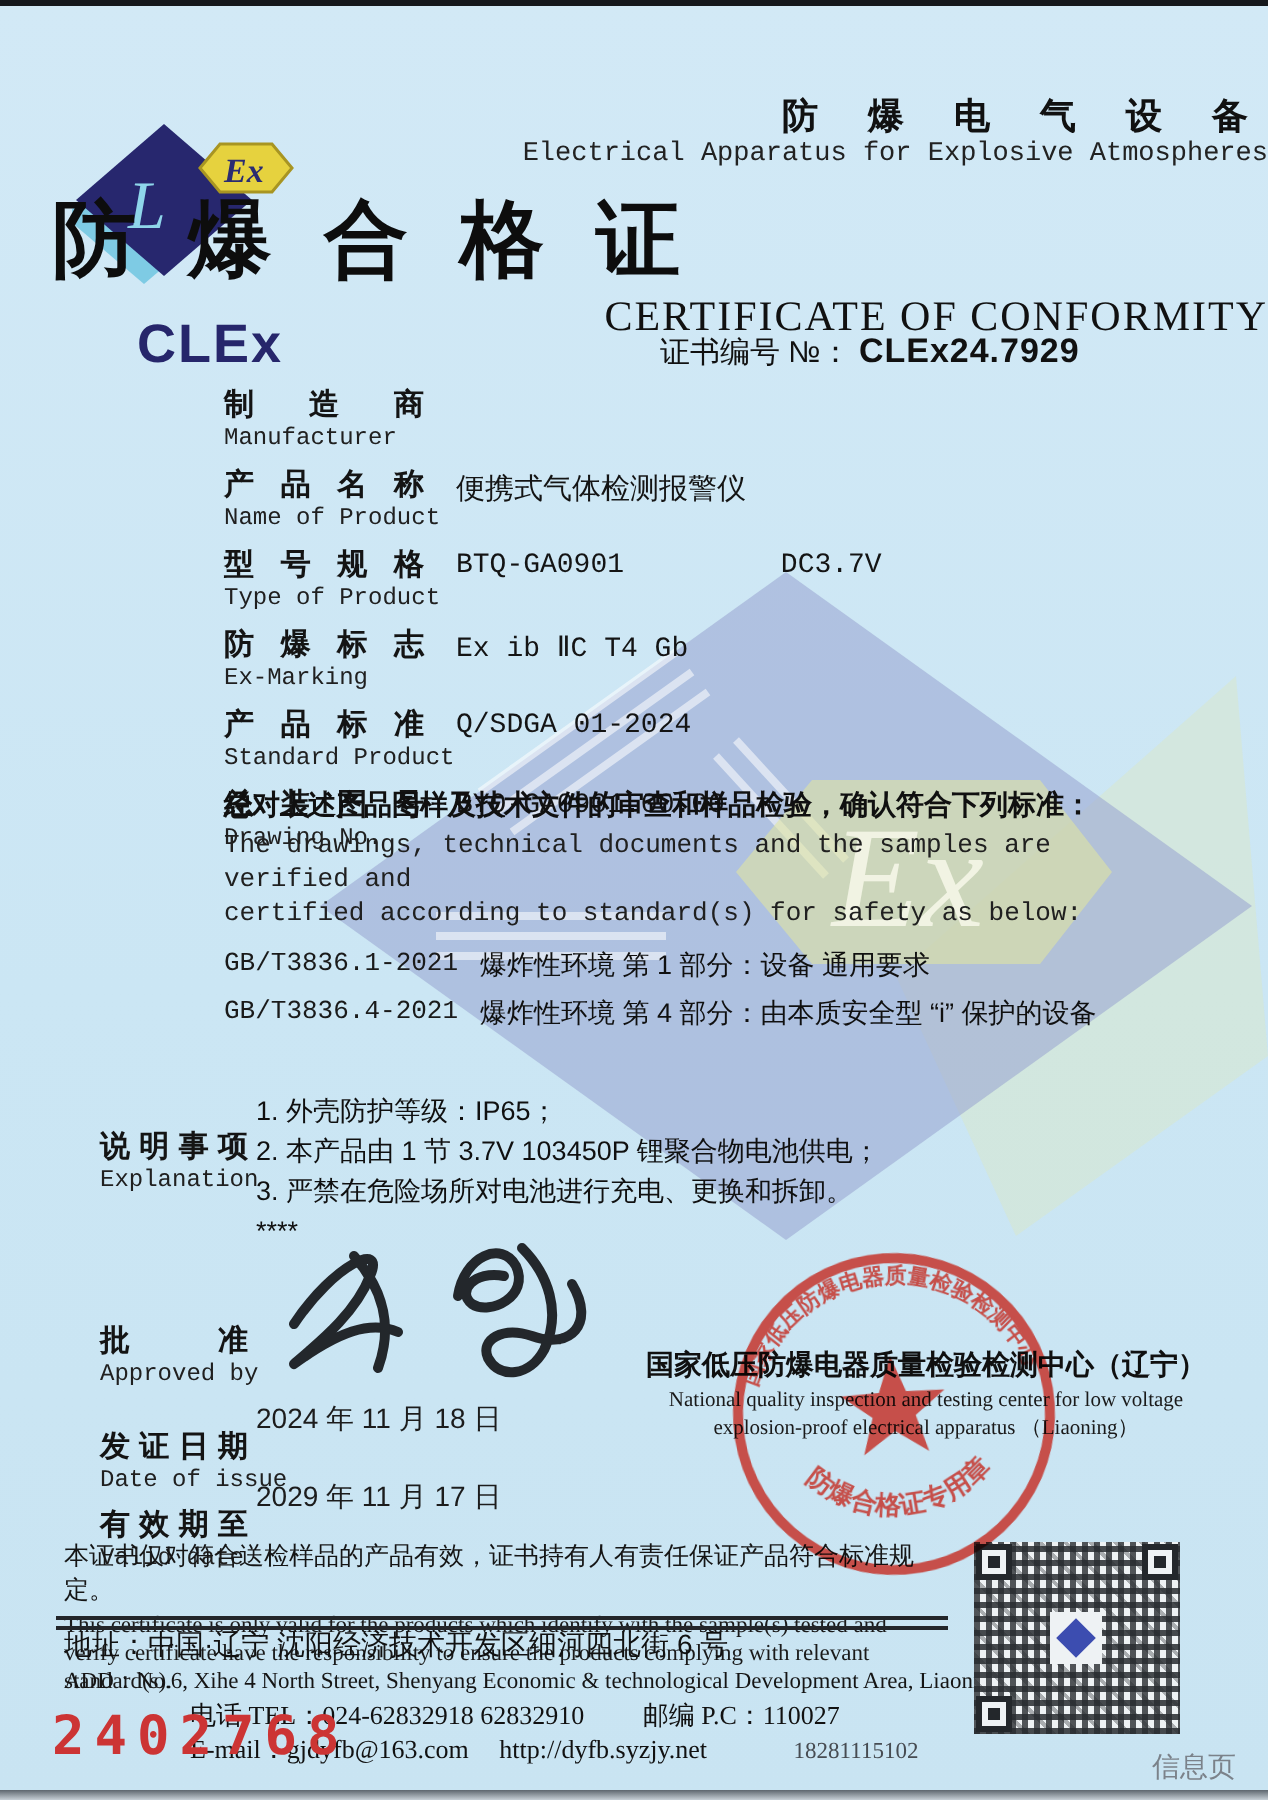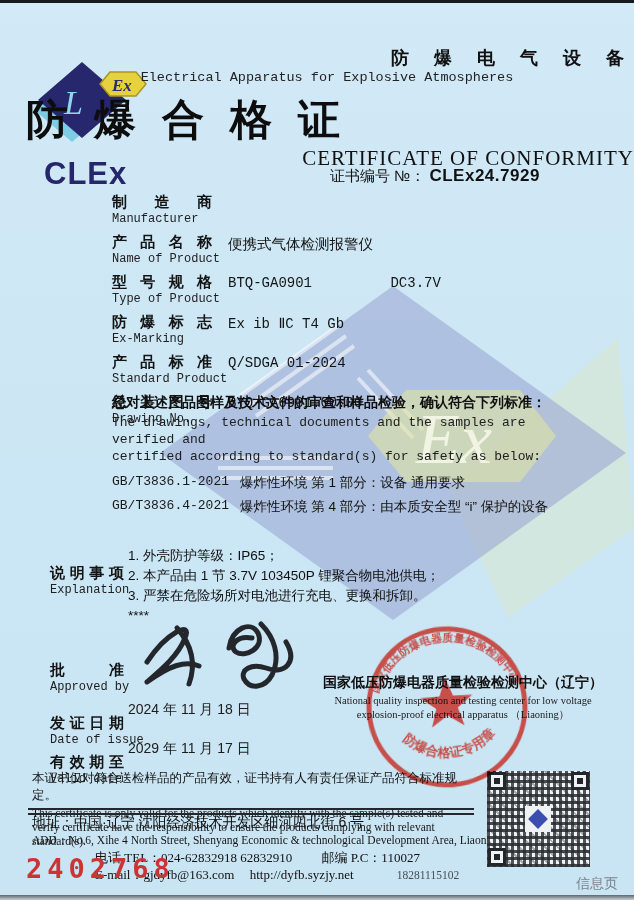--- a/index.html
+++ b/index.html
@@ -4,23 +4,23 @@
 <style>
   html,body{margin:0;padding:0;}
   body{width:634px;height:900px;overflow:hidden;background:#e9eef2;}
   .page{position:relative;width:634px;height:900px;background:linear-gradient(180deg,#d2e9f6 0%,#cbe6f4 55%,#c9e4f2 100%);font-family:"Liberation Sans",sans-serif;color:#1c1c1c;}
   .abs{position:absolute;}
   .edge-top{position:absolute;top:0;left:0;right:0;height:3px;background:#15181c;z-index:9;}
   .edge-bottom{position:absolute;bottom:0;left:0;right:0;height:5px;background:linear-gradient(180deg,#5d666e,#c6cfd6);z-index:9;}
 
   
   .logo-wrap{left:36px;top:58px;width:130px;text-align:left;}
-  .logo-text{font-weight:bold;font-size:31px;letter-spacing:1px;color:#26266b;margin-top:2px;margin-left:8px;}
+  .logo-text{font-weight:bold;font-size:27px;letter-spacing:1px;color:#26266b;margin-top:2px;margin-left:8px;text-align:center;}
   .suptitle-cn{left:0;right:0;top:46px;text-align:right;font-size:18px;font-weight:bold;letter-spacing:10px;text-indent:10px;color:#111;}
-  .suptitle-en{left:0;right:0;top:70px;text-align:center;font-size:13.5px;font-family:"Liberation Mono",monospace;color:#222;padding-left:20px;}
+  .suptitle-en{left:0;right:0;top:70px;text-align:right;font-size:13.5px;font-family:"Liberation Mono",monospace;color:#222;padding-left:20px;}
   .title-cn{left:0;right:0;top:92px;font-size:42px;font-weight:bold;letter-spacing:26px;text-indent:26px;color:#0d0d0d;}
   .title-en{left:0;right:0;top:146px;text-align:right;font-size:21px;font-family:"Liberation Serif",serif;letter-spacing:1px;color:#111;margin-left:44px;}
   .certno{left:330px;top:166px;font-size:15px;color:#111;}
   .certno b{font-size:17px;letter-spacing:.5px;font-family:"Liberation Sans",sans-serif;}
 
   
   .fields{left:112px;top:193px;width:500px;}
   .frow{display:flex;margin-bottom:7px;}
   .lblcol{width:100px;margin-right:16px;flex:none;}
   .lbl-cn{font-size:15px;font-weight:bold;text-align:justify;text-align-last:justify;color:#141414;}

